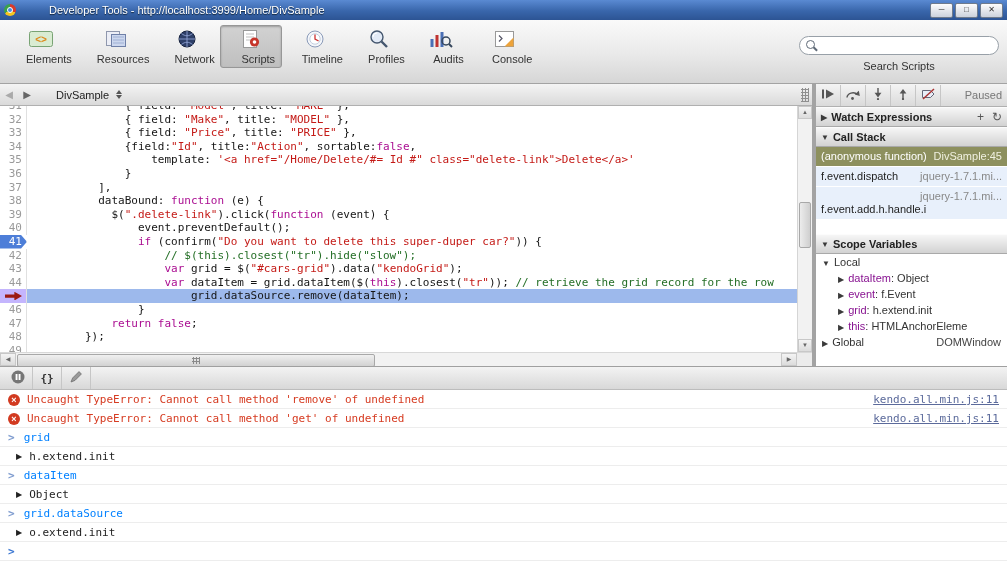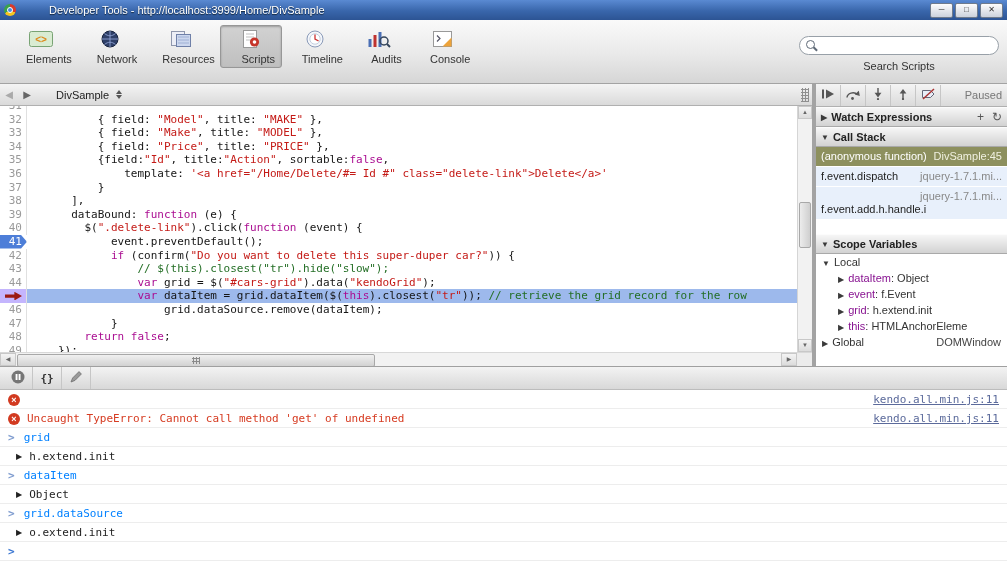--- a/index.html
+++ b/index.html
@@ -52,21 +52,21 @@
   .updown i{display:block;width:0;height:0;border-left:3px solid transparent;border-right:3px solid transparent;}
   .updown .u{border-bottom:4px solid #555;}
   .updown .d{border-top:4px solid #555;}
   .splitdots{position:absolute;right:3px;top:4px;width:8px;height:14px;
     background-image:radial-gradient(circle,#8f8f8f 1px,transparent 1.1px);background-size:3px 3px;}
 
   
   .codearea{position:absolute;top:106px;left:0;width:797px;height:246px;overflow:hidden;background:#fff;
     font-family:"DejaVu Sans Mono","Liberation Mono",monospace;font-size:11px;}
   .codescroll{margin-top:-7px;}
-  .crow{display:flex;height:13.6px;line-height:13.6px;flex-direction:column;}
+  .crow{display:flex;height:13.6px;line-height:13.6px;}
   .ln{width:27px;flex:none;text-align:right;padding-right:4px;box-sizing:border-box;
     color:#9a9a9a;background:#fff;border-right:1px solid #e0e0e0;}
   .ln.bp{background:#4d7ed8;color:#fff;clip-path:polygon(0 0,78% 0,100% 50%,78% 100%,0 100%);}
   .ln.pc{color:transparent;position:relative;}
   .ln.pc::after{content:"";position:absolute;left:5px;top:2.5px;width:17px;height:8.6px;background:#9c1b12;
     clip-path:polygon(0 32%,55% 32%,55% 0,100% 50%,55% 100%,55% 68%,0 68%);}
   .ccode{flex:1;white-space:pre;padding-left:5px;color:#151515;}
   .crow.current{background:#9db9ec;}
   .crow.current .ln{background:#c4b5fd;}
   .tok-s{color:#c41a16;} .tok-c{color:#236e25;} .tok-k{color:#aa0d91;}
@@ -158,49 +158,57 @@
     <div class="tabs" id="tabs">
         <div class="tab">
           <span class="tabicon"><svg width="26" height="20">
               <rect x="1.5" y="2.5" width="23" height="15" rx="2" fill="#d9ecd2" stroke="#79a374"></rect>
               <text x="13" y="14" font-size="10" font-weight="bold" text-anchor="middle" fill="#dd8a1c">&lt;&gt;</text>
             </svg></span>
           <div class="tablabel">Elements</div>
         </div>
         <div class="tab">
           <span class="tabicon"><svg width="26" height="20">
-              <circle cx="13" cy="10" r="8" fill="#2e3f68" stroke="#18233e"></circle>
-              <path d="M5 10h16M13 2v16M7.5 4.5c3.5 3 7.5 3 11 0M7.5 15.5c3.5-3 7.5-3 11 0" stroke="#8fa2d4" fill="none" stroke-width="0.9"></path>
-            </svg></span>
-          <div class="tablabel">Network</div>
-        </div>
-        <div class="tab">
-          <span class="tabicon"><svg width="26" height="20">
               <rect x="3.5" y="2.5" width="13" height="14" fill="#eceef6" stroke="#8f97ad"></rect>
               <rect x="8.5" y="5.5" width="14" height="12" fill="#ccd7ee" stroke="#6f80a8"></rect>
               <path d="M10 8h11M10 11h11M10 14h11" stroke="#9fb0d4"></path>
             </svg></span>
           <div class="tablabel">Resources</div>
+        </div>
+        <div class="tab">
+          <span class="tabicon"><svg width="26" height="20">
+              <circle cx="13" cy="10" r="8" fill="#2e3f68" stroke="#18233e"></circle>
+              <path d="M5 10h16M13 2v16M7.5 4.5c3.5 3 7.5 3 11 0M7.5 15.5c3.5-3 7.5-3 11 0" stroke="#8fa2d4" fill="none" stroke-width="0.9"></path>
+            </svg></span>
+          <div class="tablabel">Network</div>
         </div>
         <div class="tab active">
           <span class="tabicon"><svg width="26" height="20">
               <rect x="5.5" y="1.5" width="13" height="17" fill="#fff" stroke="#999"></rect>
               <path d="M8 5h8M8 8h8M8 11h5" stroke="#bfbfbf"></path>
               <circle cx="16.5" cy="13" r="4.6" fill="#c6352a"></circle>
               <circle cx="16.5" cy="13" r="1.8" fill="#fff"></circle>
             </svg></span>
           <div class="tablabel">Scripts</div>
         </div>
         <div class="tab">
           <span class="tabicon"><svg width="26" height="20">
               <circle cx="13" cy="10" r="8" fill="#f4f6fa" stroke="#8a9ab8"></circle>
               <circle cx="13" cy="10" r="5.2" fill="#fff" stroke="#c3cede"></circle>
               <path d="M13 5.5V10l3.6 2" stroke="#c33" fill="none" stroke-width="1.3"></path>
             </svg></span>
           <div class="tablabel">Timeline</div>
+        </div>
+        <div class="tab">
+          <span class="tabicon"><svg width="26" height="20">
+              <circle cx="11" cy="8" r="6" fill="#e2eaf6" stroke="#44566e" stroke-width="1.4"></circle>
+              <path d="M15.5 12.5L21 18" stroke="#44566e" stroke-width="2.4"></path>
+              <path d="M7 8a4 4 0 0 1 4-4" stroke="#fff" fill="none"></path>
+            </svg></span>
+          <div class="tablabel">Profiles</div>
         </div>
         <div class="tab">
           <span class="tabicon"><svg width="26" height="20">
               <rect x="2.5" y="10" width="3" height="8" fill="#4a6fb5"></rect>
               <rect x="7.5" y="6" width="3" height="12" fill="#bf3330"></rect>
               <rect x="12.5" y="3" width="3" height="15" fill="#4a6fb5"></rect>
               <circle cx="18" cy="12" r="4" fill="none" stroke="#35465c" stroke-width="1.5"></circle>
               <path d="M21 15l3 3" stroke="#35465c" stroke-width="2"></path>
             </svg></span>
           <div class="tablabel">Audits</div>
@@ -412,20 +420,21 @@
       <span class="sb-btn">
         <span><svg width="14" height="14">
             <path d="M2 12l1.6-4L10 1.6 12.4 4 6 10.4 2 12z" fill="#9a9a9a" stroke="#6e6e6e" stroke-width="0.8"></path>
           </svg></span>
       </span>
     </div>
 
   <div class="console" id="console">
       <div class="c-row">
         <span class="c-err-ico">×</span>
+        <span class="c-err-text">Uncaught TypeError: Cannot call method 'remove' of undefined</span>
         <span class="c-link">kendo.all.min.js:11</span>
       </div>
       <div class="c-row">
         <span class="c-err-ico">×</span>
         <span class="c-err-text">Uncaught TypeError: Cannot call method 'get' of undefined</span>
         <span class="c-link">kendo.all.min.js:11</span>
       </div>
       <div class="c-row">
         <span class="c-prompt">&gt;</span>
         <span class="c-input-text">grid</span>

